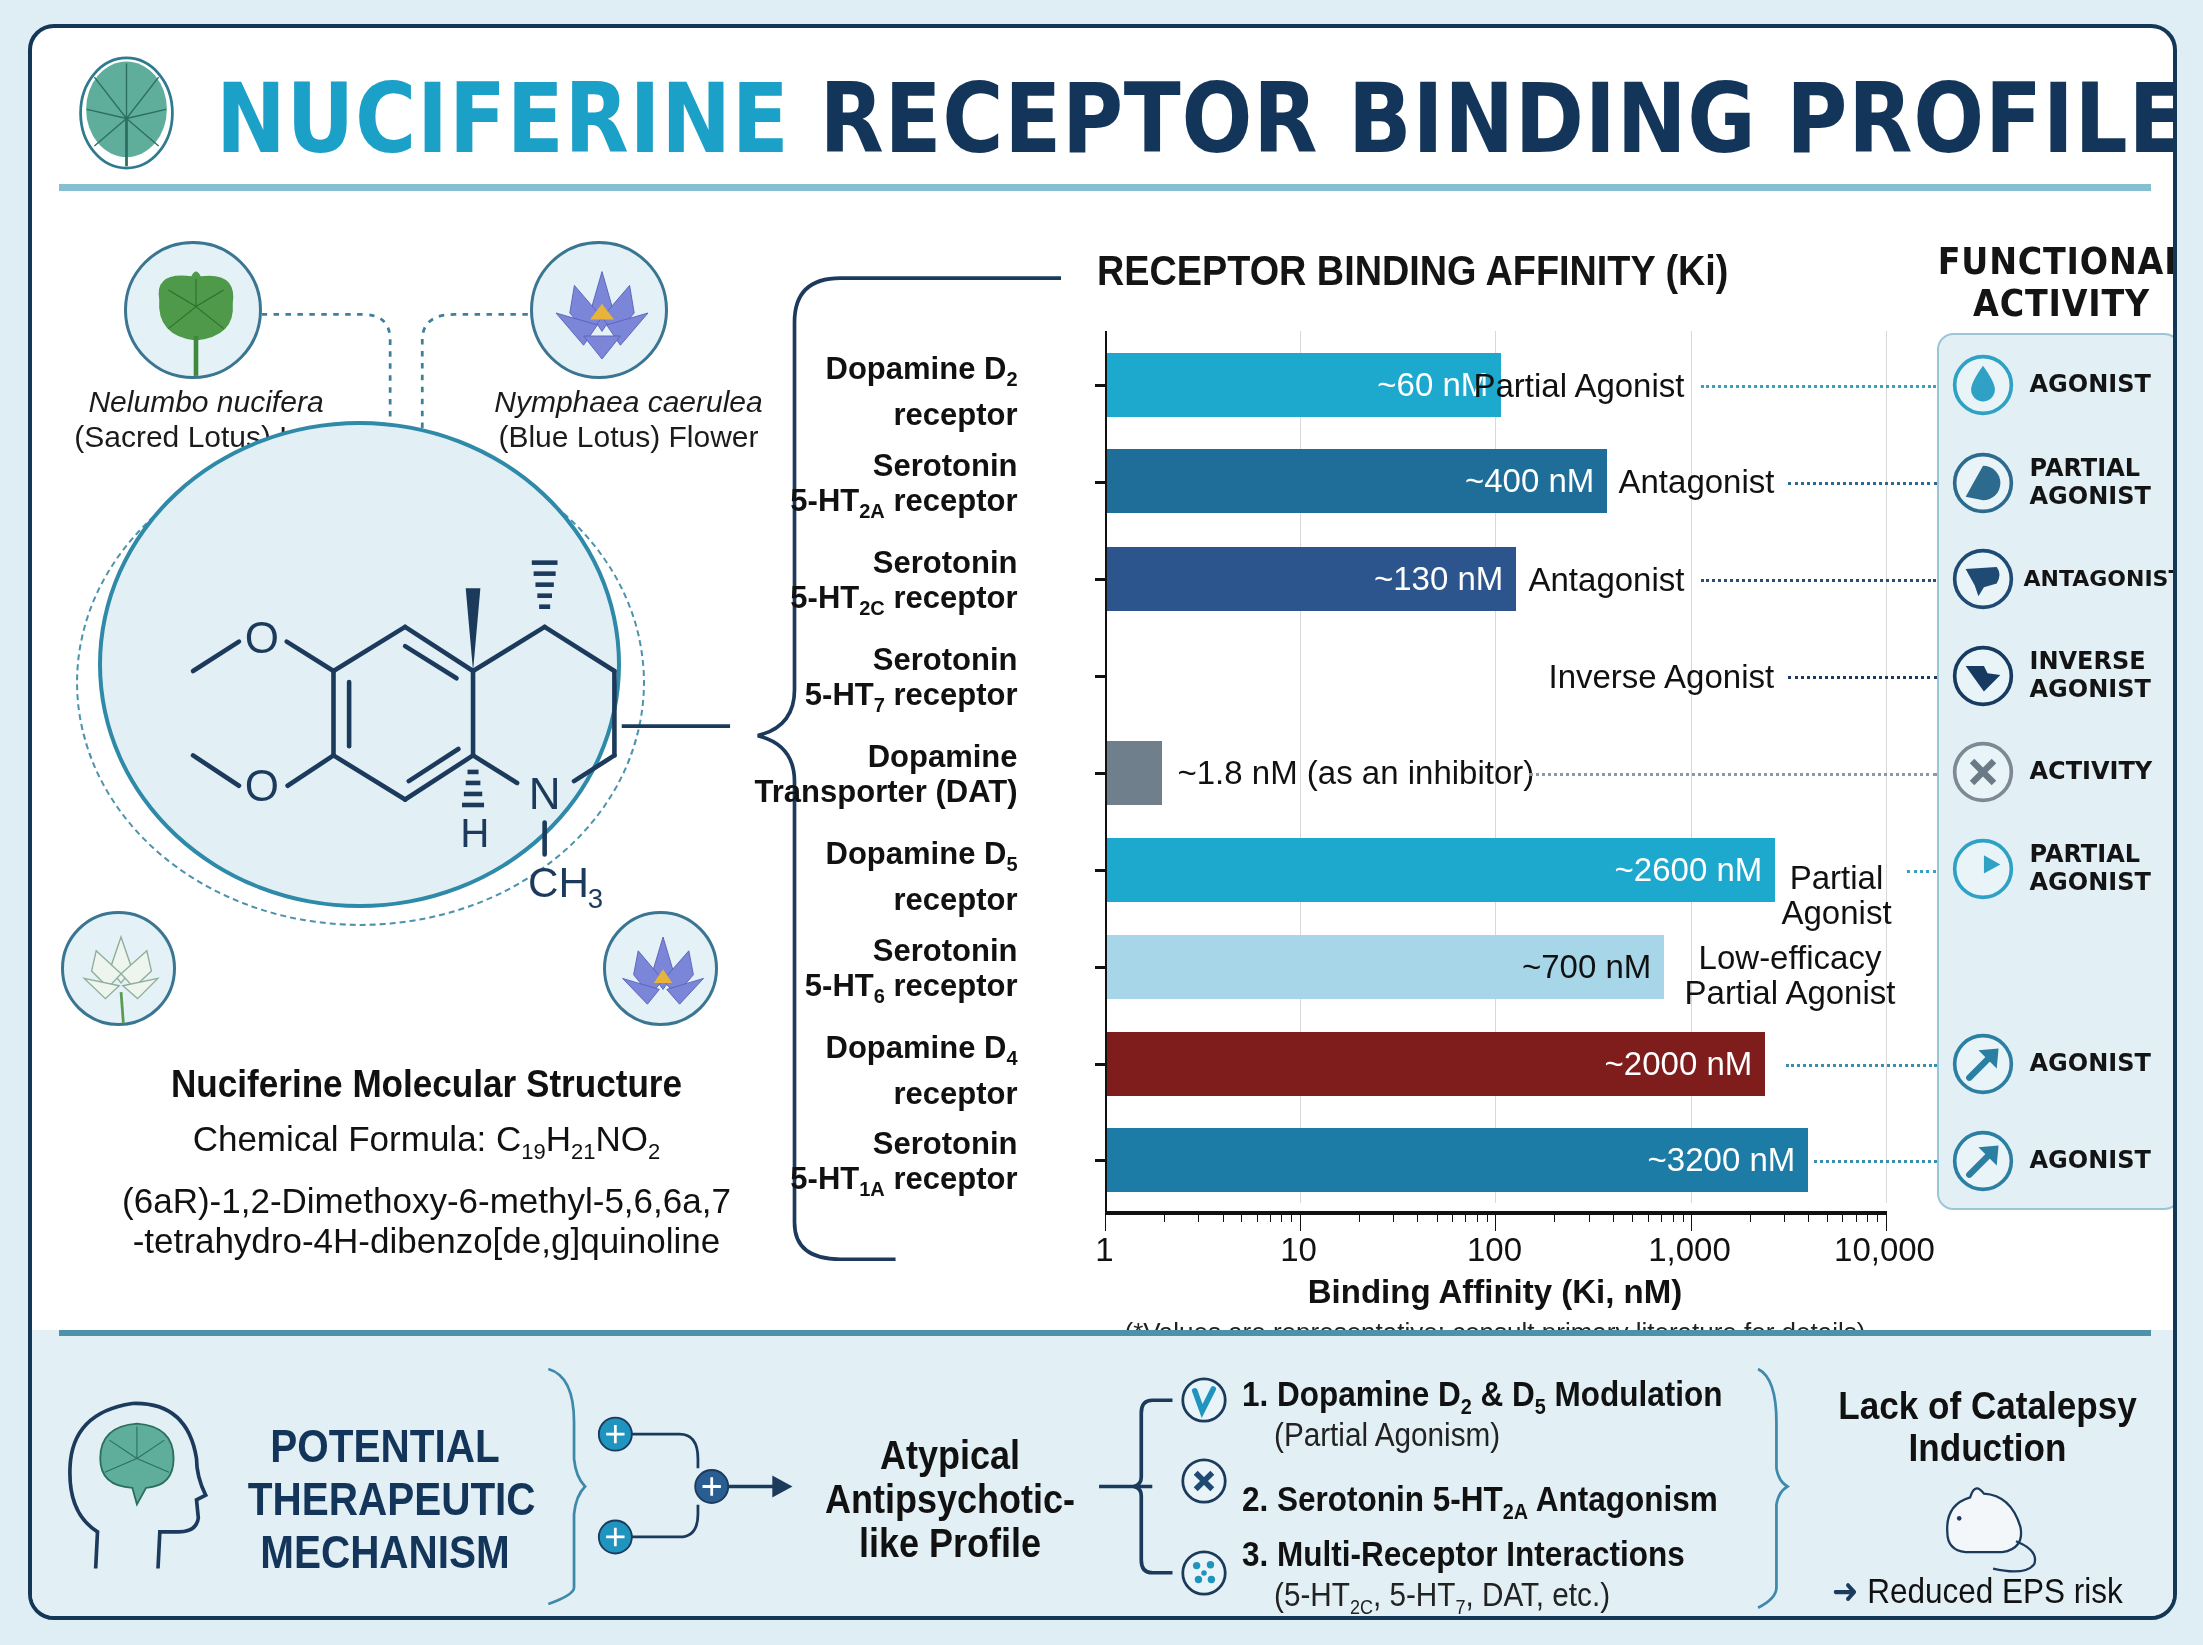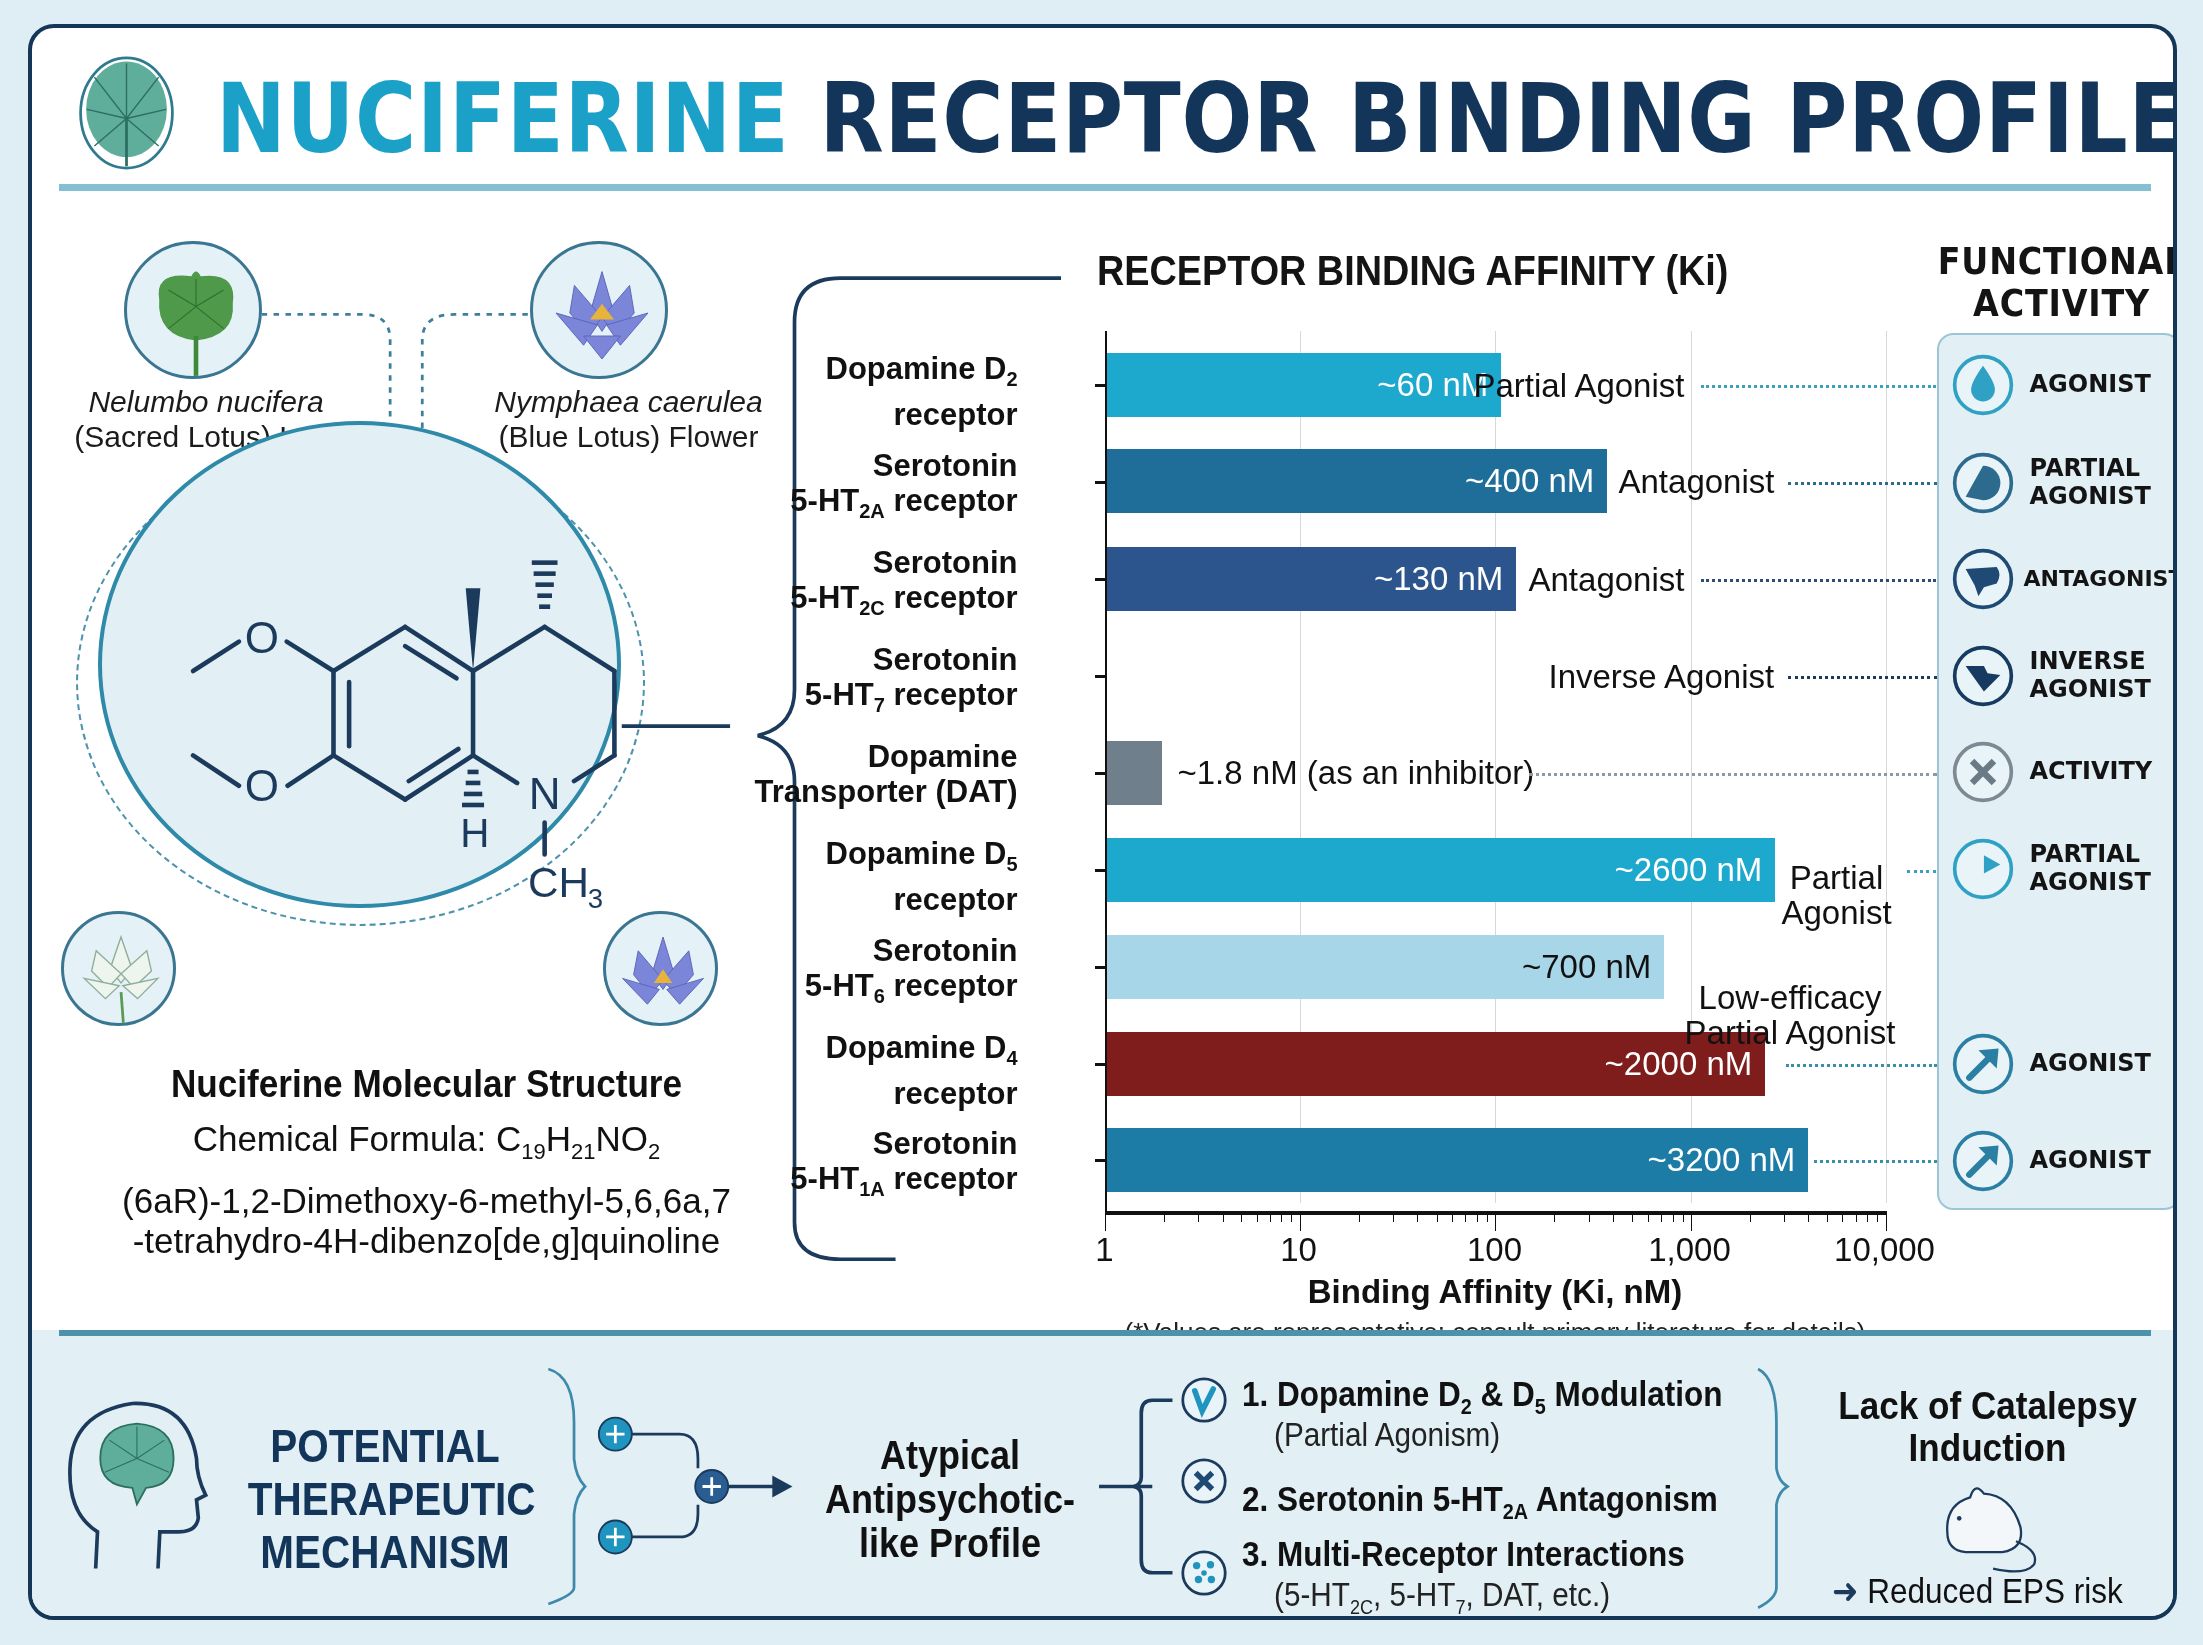--- a/index.html
+++ b/index.html
@@ -313,21 +313,21 @@
 
   <div class="bar-func" style="left:1442px; top:340px;">Partial Agonist</div>
   <div class="bar-func" style="left:1587px; top:436px;">Antagonist</div>
   <div class="bar-func" style="left:1497px; top:534px;">Antagonist</div>
   <div class="bar-func" style="left:1517px; top:631px;">Inverse Agonist</div>
   <div class="bar-func" style="left:1146px; top:727px;">~1.8 nM (as an inhibitor)</div>
   <div class="bar-func" style="left:1750px; top:832px; width:110px;">
     <div>Partial</div>
       <div>Agonist</div>
   </div>
-  <div class="bar-func" style="left:1653px; top:952px; width:211px;">
+  <div class="bar-func" style="left:1653px; top:912px; width:211px;">
     <div>Low-efficacy</div>
       <div>Partial Agonist</div>
   </div>
 
   <div class="dots" style="left:1669px; top:357px; width:235px; border-color:#3aa0be;"></div>
   <div class="dots" style="left:1756px; top:454px; width:149px; border-color:#2d6b8e;"></div>
   <div class="dots" style="left:1669px; top:551px; width:235px; border-color:#2c4d78;"></div>
   <div class="dots" style="left:1756px; top:648px; width:149px; border-color:#1d3a5e;"></div>
   <div class="dots" style="left:1497px; top:745px; width:408px; border-color:#8a99a3;"></div>
   <div class="dots" style="left:1875px; top:842px; width:29px; border-color:#3aa0be;"></div>

